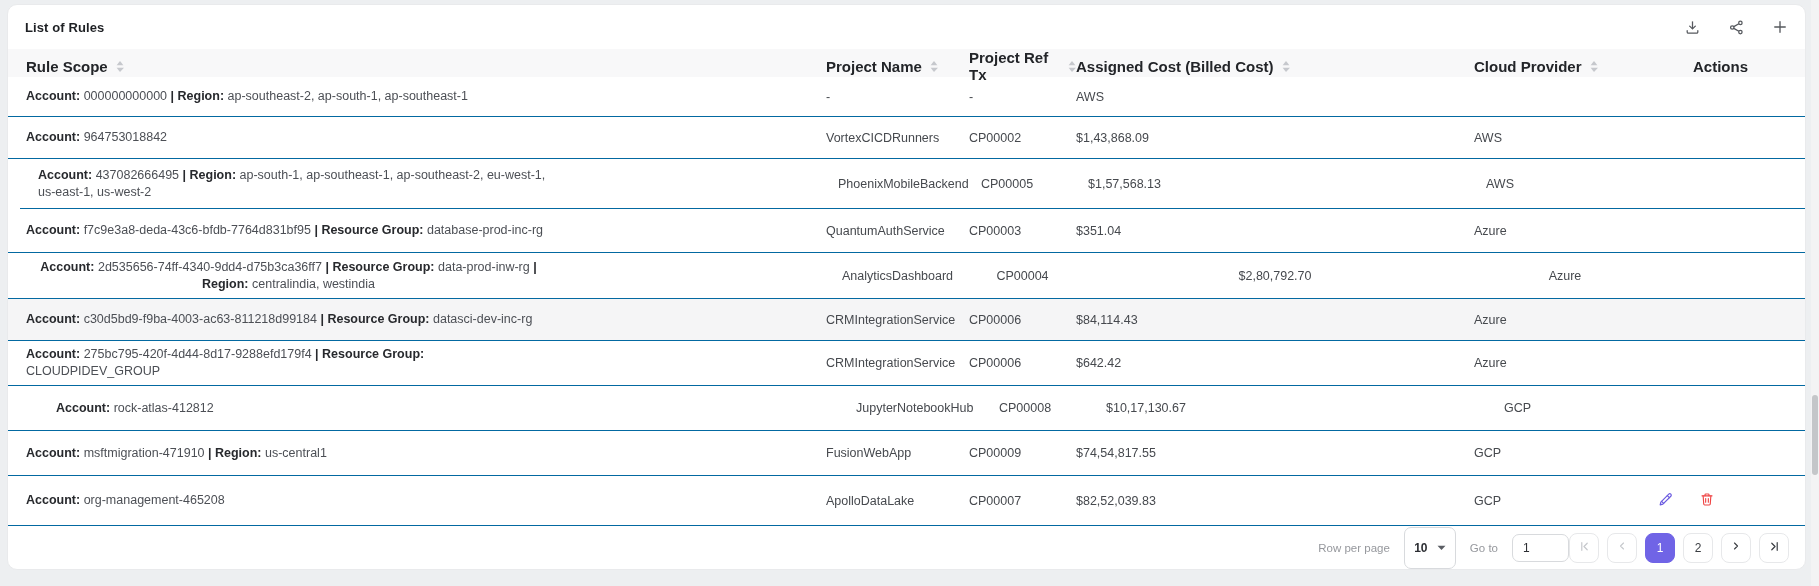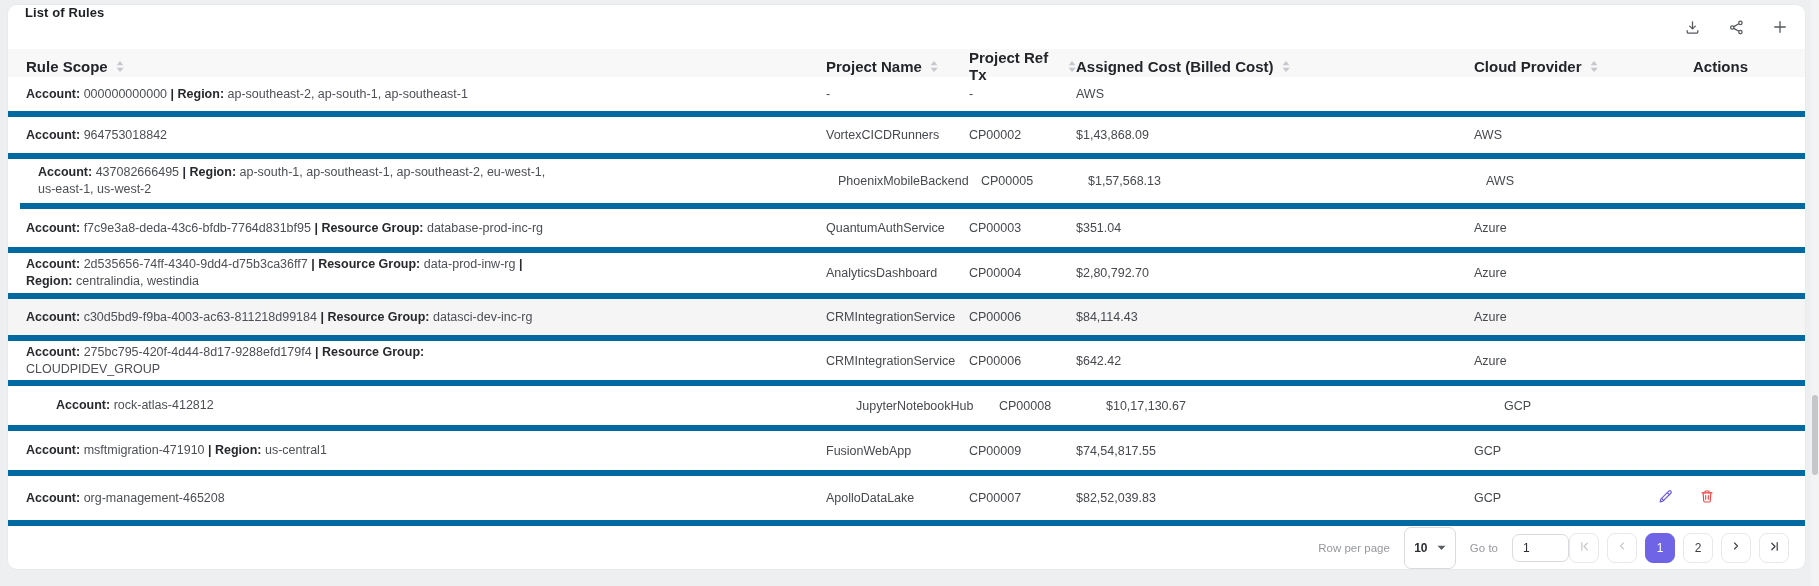--- a/index.html
+++ b/index.html
@@ -16,21 +16,21 @@
     width:1799px; height:566px;
     background:#ffffff;
     border:1px solid #e9eaec;
     border-radius:10px;
     display:flex; flex-direction:column;
     overflow:hidden;
   }
   
   .card-header {
     height:44px; flex:0 0 44px;
-    display:flex; justify-content:space-between;
+    display:flex; align-items:center; justify-content:space-between;
     padding:0 16px 0 17px;
   }
   .card-title { font-size:13px; font-weight:700; color:#1e2024; letter-spacing:.1px; }
   .toolbar { display:flex; align-items:center; gap:26px; }
   .tool-btn {
     width:18px; height:18px; display:flex; align-items:center; justify-content:center;
     color:#56595e; cursor:pointer; background:none; border:none;
   }
   
   .grid-row {
@@ -40,27 +40,27 @@
     align-items:center;
   }
   .thead {
     height:28px; flex:0 0 28px;
     background:#f8f8f9;
   }
   .th { display:flex; align-items:center; gap:8px; font-size:15px; font-weight:700; color:#232529; }
   .th.actions-th { padding-left:37px; }
   .sort-icon { display:inline-flex; flex-direction:column; gap:2px; line-height:0; }
   .tbody { flex:0 0 auto; }
-  .trow { border-bottom:6px solid #0369a1; }
+  .trow { border-bottom:1px solid #0369a1; }
   .trow.highlighted { background:#f5f5f6; }
   .trow:nth-child(1){ height:40px; }
   .trow:nth-child(2){ height:42px; }
   .trow:nth-child(3){ height:50px;margin-left:12px; }
   .trow:nth-child(4){ height:44px; }
-  .trow:nth-child(5){ height:46px; }
+  .trow:nth-child(5){ height:46px;text-align:center; }
   .trow:nth-child(6){ height:42px; }
   .trow:nth-child(7){ height:45px; }
   .trow:nth-child(8){ height:45px;padding-left:48px; }
   .trow:nth-child(9){ height:45px; }
   .trow:nth-child(10){ height:50px; }
   .cell { font-size:12.5px; color:#46494e; }
   .scope-text { max-width:525px; line-height:17px; color:#4c4f55; }
   .scope-text b { color:#27292d; font-weight:700; }
   .scope-sep { color:#27292d; font-weight:700; }
   .actions-cell { display:flex; align-items:center; gap:24px; }

